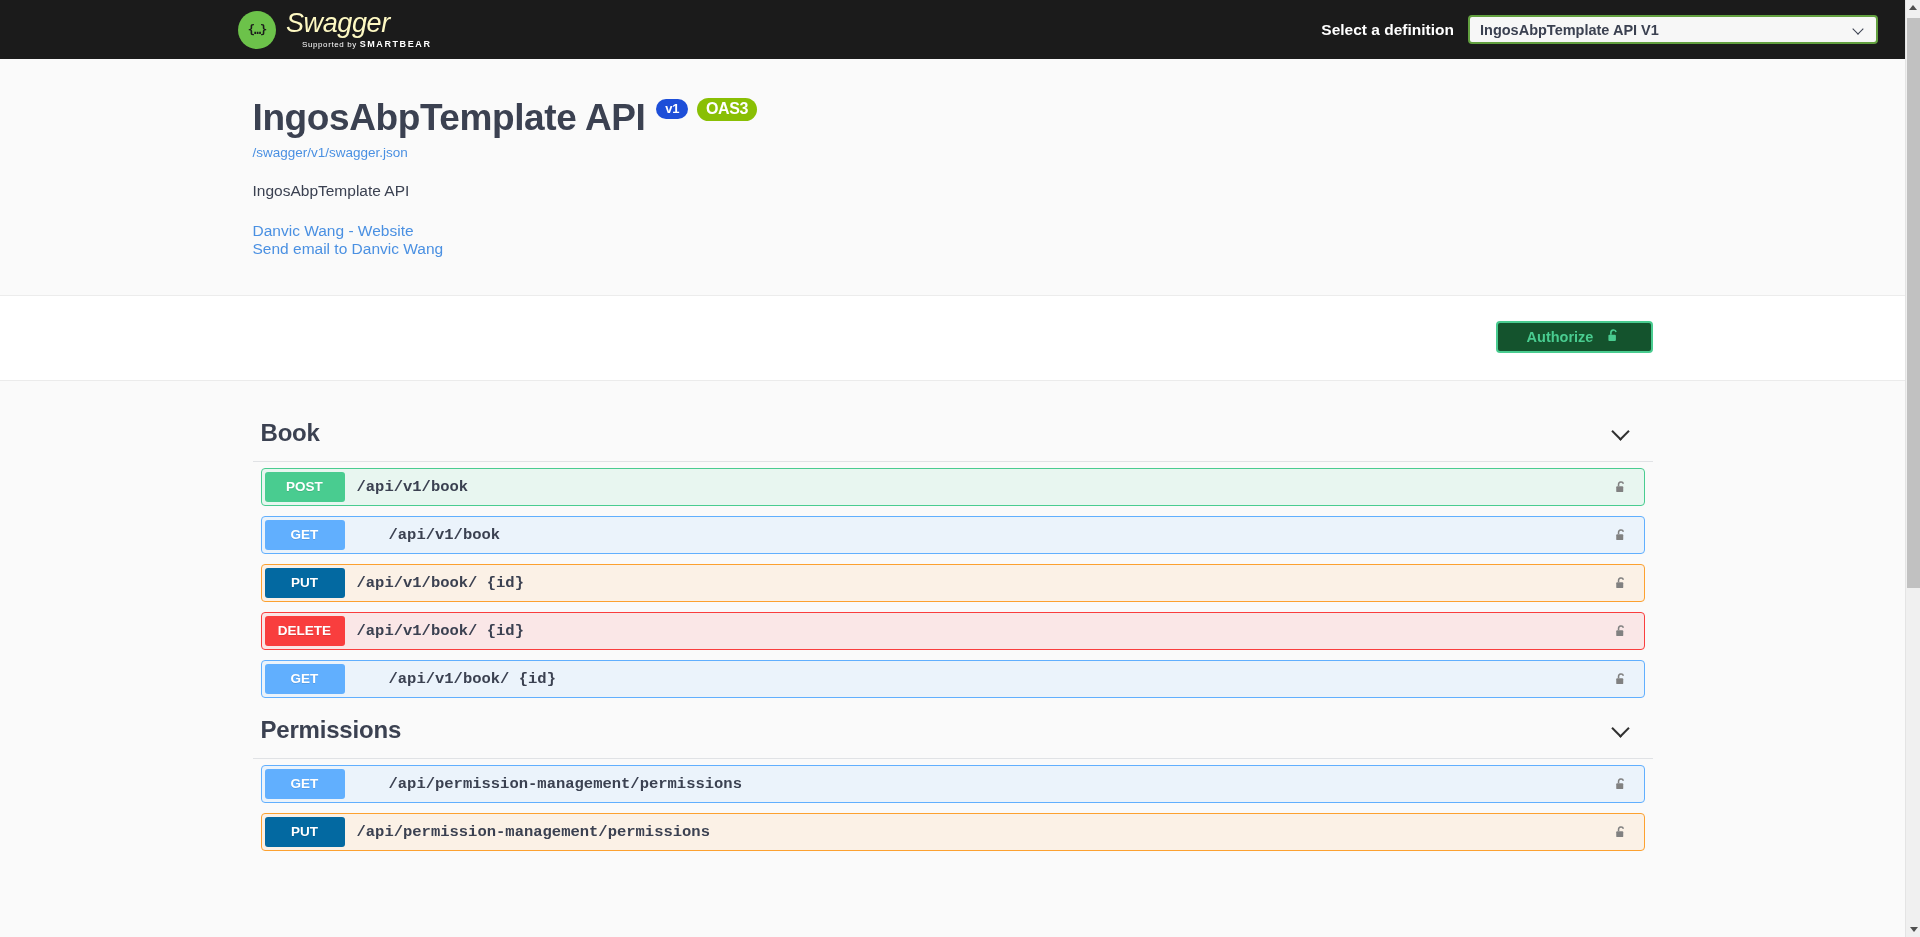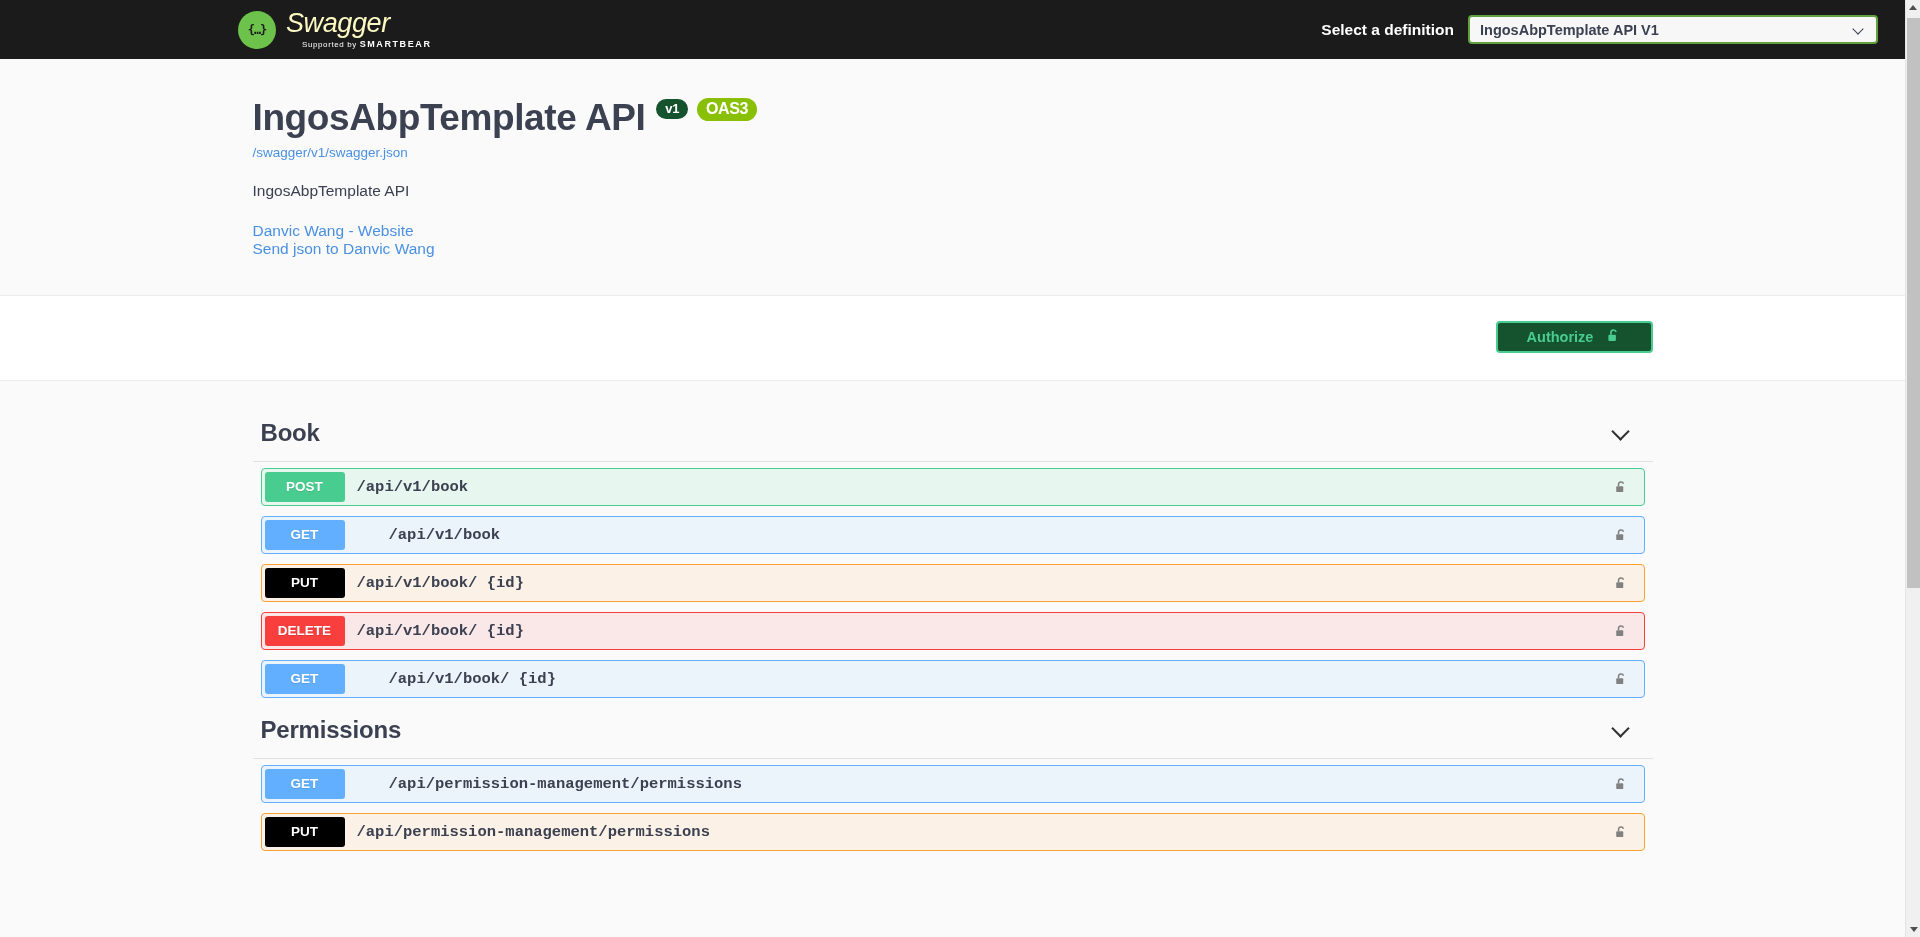--- a/index.html
+++ b/index.html
@@ -127,21 +127,21 @@
     font-size: 37px;
     font-weight: bold;
     color: #3b4151;
     display: flex;
     align-items: center;
     gap: 0;
     margin: 0 0 6px 0;
     letter-spacing: -0.4px;
   }
   .badge-version {
-    background: #14532d;
+    background: #1d4ed8;
     color: #ffffff;
     font-size: 13px;
     font-weight: bold;
     border-radius: 57px;
     padding: 3px 9px 4px 9px;
     margin-left: 11px;
     position: relative;
     top: -9px;
     line-height: 1;
   }
@@ -285,21 +285,21 @@
   .op-lock {
     margin-right: 16px;
     display: flex;
     align-items: center;
   }
 
   .m-post { background: #49cc90; }
   .r-post { background: #e8f6f0; border-color: #49cc90; }
   .m-get  { background: #61affe; }
   .r-get  { background: #ebf3fb; border-color: #61affe; gap: 32px; }
-  .m-put  { background: #000000; }
+  .m-put  { background: #0369a1; }
   .r-put  { background: #fbf1e6; border-color: #fca130; }
   .m-delete { background: #f93e3e; }
   .r-delete { background: #fae7e7; border-color: #f93e3e; }
 
   
   .scrollbar {
     position: absolute;
     top: 0; right: 0;
     width: 15px;
     height: 937px;
@@ -368,21 +368,21 @@
     <div class="info-section">
       <div class="container">
         <h1 class="api-title">
           <span>IngosAbpTemplate API</span>
           <span class="badge-version">v1</span>
           <span class="badge-oas">OAS3</span>
         </h1>
         <a class="spec-link">/swagger/v1/swagger.json</a>
         <p class="api-desc">IngosAbpTemplate API</p>
         <a class="contact-link">Danvic Wang - Website</a>
-        <a class="contact-link">Send json to Danvic Wang</a>
+        <a class="contact-link">Send email to Danvic Wang</a>
       </div>
     </div>
 
     <div class="auth-band">
       <div class="auth-inner">
         <button class="authorize-btn">
           <span>Authorize</span>
           <span class="lock-green">
             <svg width="15" height="17" viewBox="0 0 20 20" aria-hidden="true">
               <path d="M6.5 9V6.2a3.5 3.5 0 0 1 6.9-.8" fill="none" stroke="#49cc90" stroke-width="2.2"></path>

